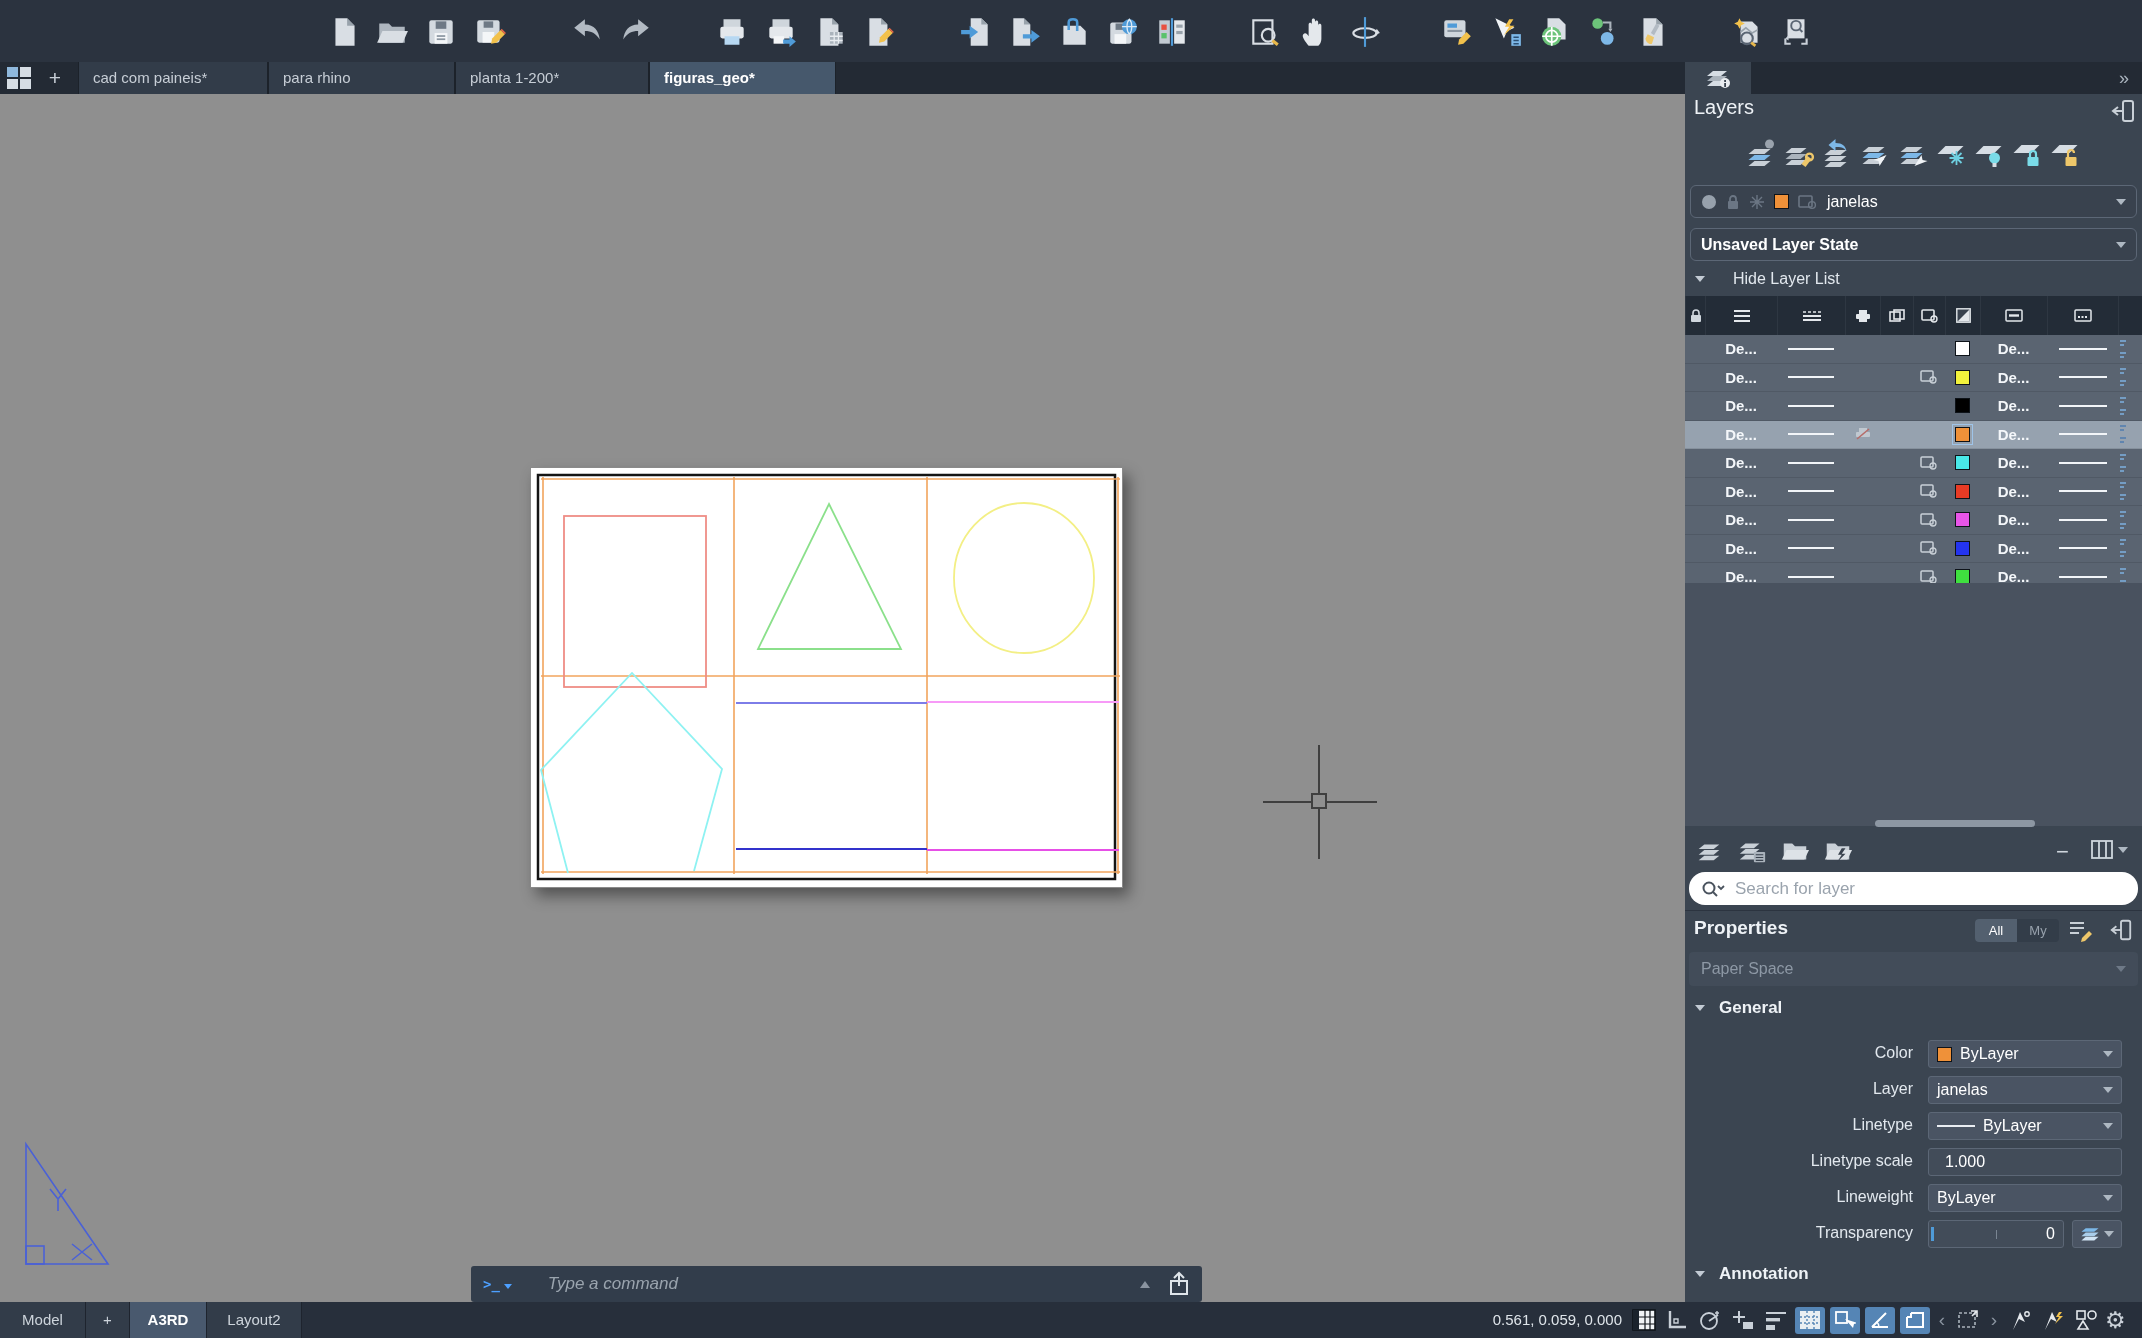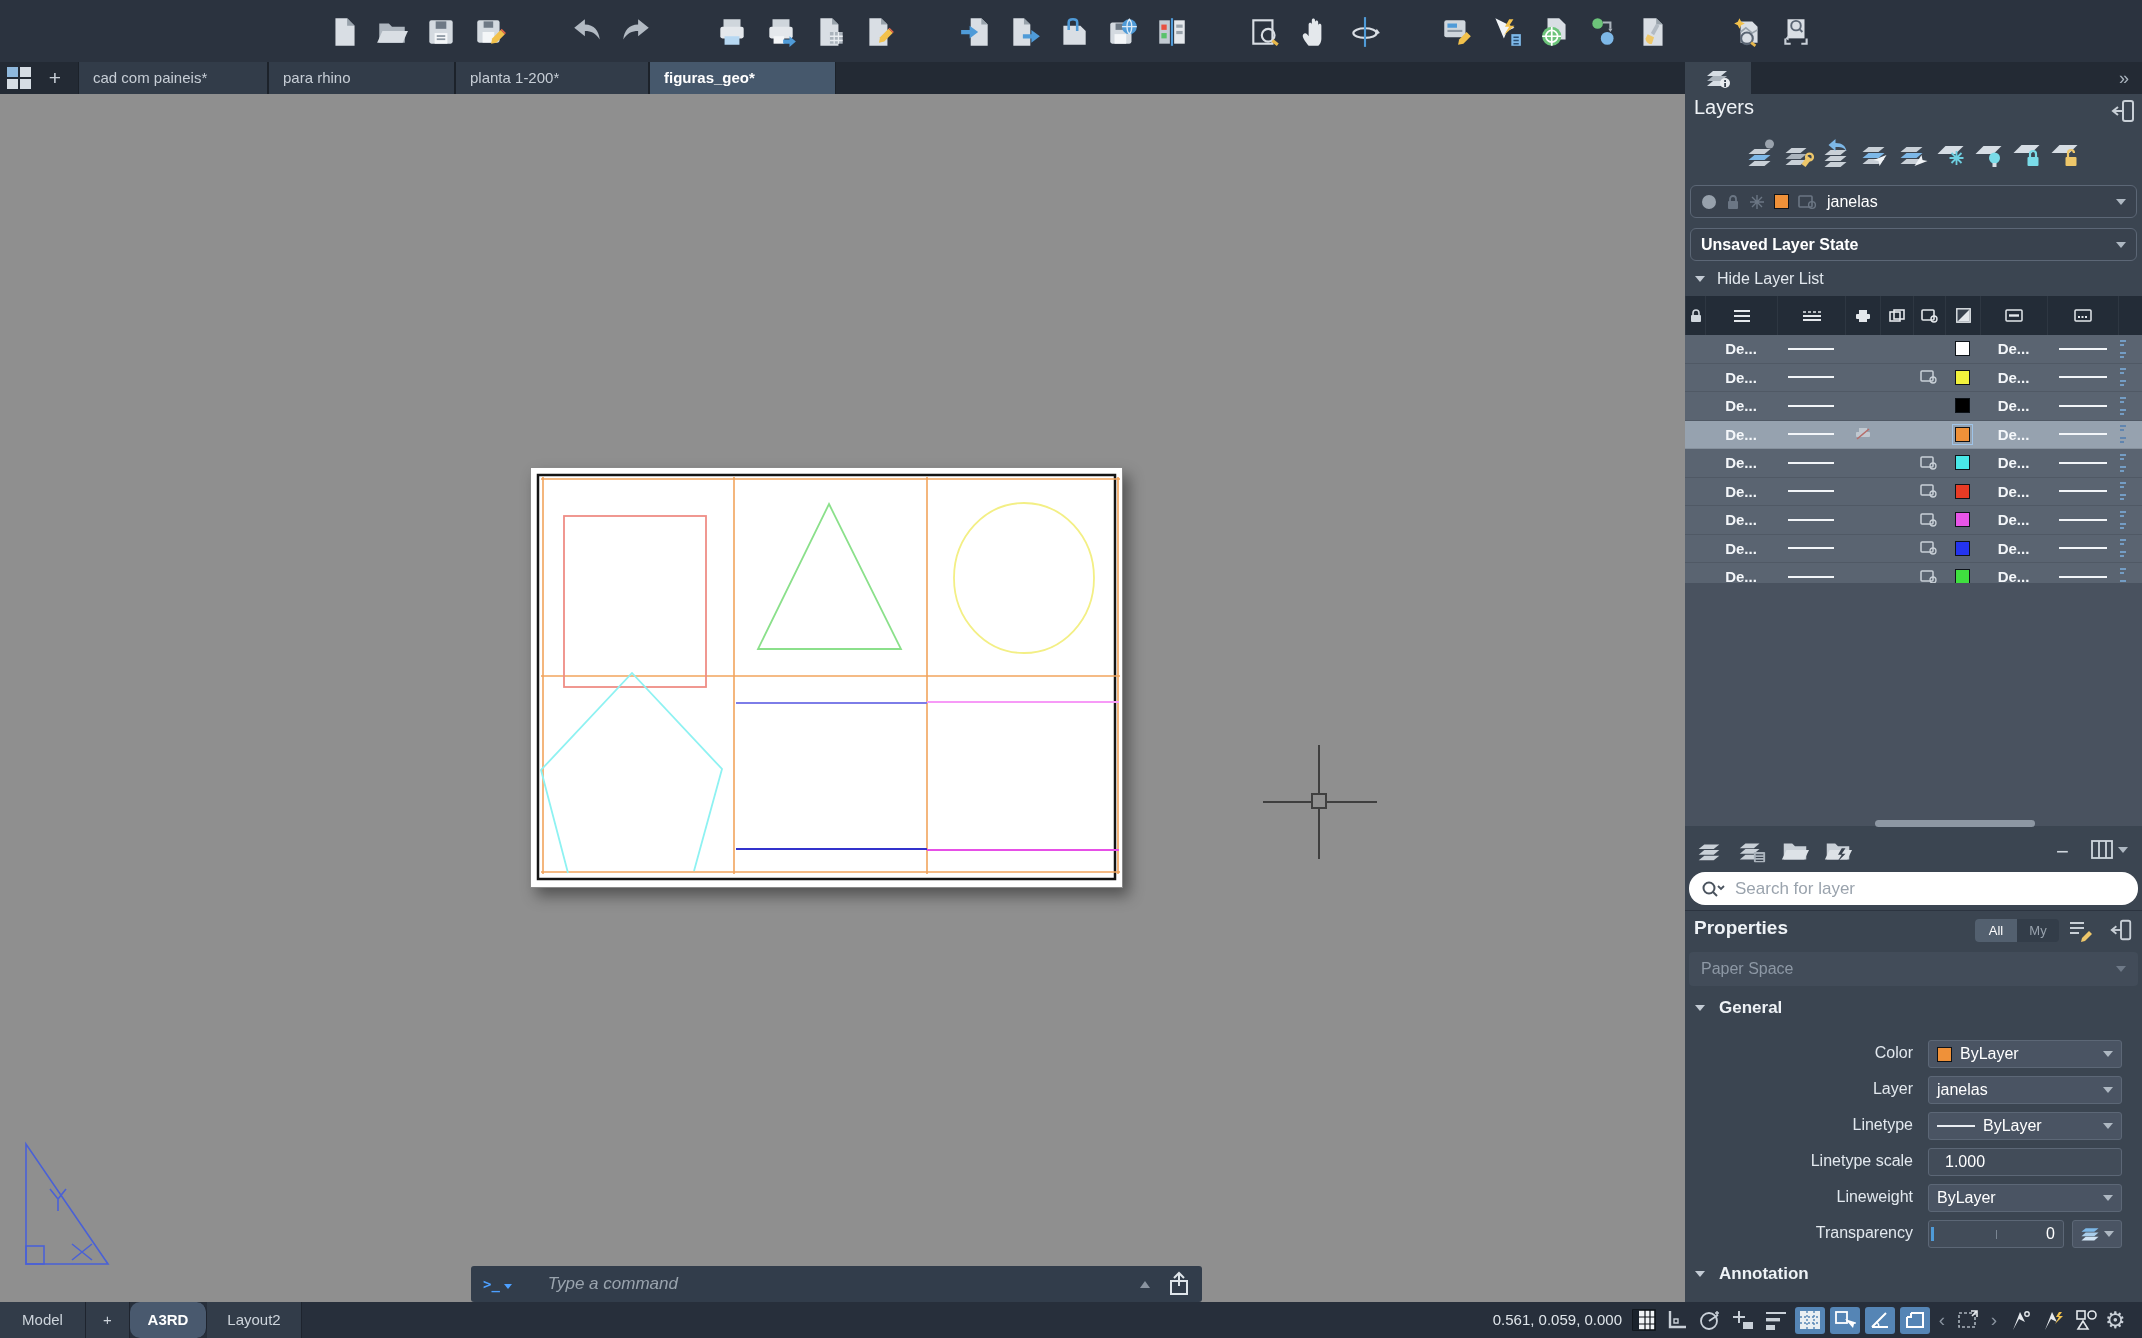--- a/index.html
+++ b/index.html
@@ -37,21 +37,21 @@
   
   .panel{position:absolute;left:1685px;top:94px;width:457px;height:1208px;background:#3b4551;color:#e9edf2;}
   .ptitle{position:absolute;left:9px;top:2px;font-size:20px;color:#eef2f6;}
   .dock{position:absolute;background:none;border:none;padding:0;}
   .ltools{position:absolute;left:58px;top:42px;display:flex;gap:3px;}
   .ltools button{width:35px;height:34px;background:none;border:none;padding:1px;}
   .fieldbar{position:absolute;left:5px;width:447px;height:33px;background:#39424e;border:1px solid #5c6776;border-radius:6px;
             box-sizing:border-box;display:flex;align-items:center;padding:0 10px;gap:9px;}
   .fieldbar .lbl{font-size:16px;color:#fff;}
   .car{width:0;height:0;border-left:5px solid transparent;border-right:5px solid transparent;border-top:6px solid #aeb8c2;margin-left:auto;}
-  .hiderow{position:absolute;left:10px;top:176px;display:flex;align-items:center;gap:12px;font-size:16px;color:#e2e8ee;}
+  .hiderow{position:absolute;left:10px;top:176px;display:flex;align-items:center;gap:28px;font-size:16px;color:#e2e8ee;}
   .vcar{width:0;height:0;border-left:5px solid transparent;border-right:5px solid transparent;border-top:6px solid #c3cbd4;}
   .lgrid{display:grid;grid-template-columns:20px 72px 68px 35px 33px 32px 35px 67px 71px 14px;align-items:center;}
   .lheader{position:absolute;left:0;top:202px;width:457px;height:39px;background:#232c37;}
   .lheader .hc{display:flex;justify-content:center;align-items:center;height:39px;border-left:1px solid #2e3742;}
   .lrows{position:absolute;left:0;top:241px;width:457px;}
   .lrow{height:27.5px;background:#5a6471;border-bottom:1px solid rgba(0,0,0,.10);}
   .lrow.sel{background:#96a2af;}
   .lname{font-size:15px;font-weight:bold;color:#f4f7fa;text-align:center;}
   .lline{height:2px;background:#f2f5f8;width:46px;margin:0 auto;}
   .sw{width:15px;height:15px;border:1.5px solid #0e1319;box-sizing:border-box;margin:0 auto;}
@@ -82,21 +82,21 @@
   .pin{background:#424c59;padding-left:16px;}
   .ltline{width:38px;height:2px;background:#e9edf2;}
   .tbox{position:absolute;left:243px;top:0;width:136px;height:28px;background:#424c59;border:1px solid #5c6776;border-radius:3px;
         box-sizing:border-box;color:#fff;font-size:16px;display:flex;align-items:center;}
   .tbtn2{position:absolute;left:387px;top:0;width:50px;height:28px;background:#4a5463;border:1px solid #5c6776;border-radius:3px;
          box-sizing:border-box;display:flex;align-items:center;justify-content:center;gap:4px;}
   
   .statusbar{position:absolute;left:0;top:1302px;width:2142px;height:36px;background:#272f3b;}
   .mtab{position:absolute;top:0;height:36px;line-height:36px;text-align:center;font-size:15px;color:#cdd4db;
         background:#323c49;border-right:1px solid #1e242e;box-sizing:border-box;}
-  .mtab.active{background:#49596e;color:#fff;font-weight:bold;border-radius:10px;}
+  .mtab.active{background:#49596e;color:#fff;font-weight:bold;}
   .coords{position:absolute;left:1462px;top:0;width:160px;height:36px;line-height:36px;color:#dfe5ea;font-size:15px;text-align:right;}
   .sicons{position:absolute;left:1630px;top:0;height:36px;display:flex;align-items:center;gap:5px;}
   .sic{width:28px;height:28px;display:flex;align-items:center;justify-content:center;background:none;border:none;padding:0;}
   .sic.blue{background:#5585b5;border-radius:3px;width:30px;height:27px;}
   .chev{color:#8a94a0;font-size:19px;background:none;border:none;width:14px;padding:0;}
   .gear{color:#c9d0d8;font-size:23px;background:none;border:none;padding:0;}
 </style>
 </head>
 <body>
 

